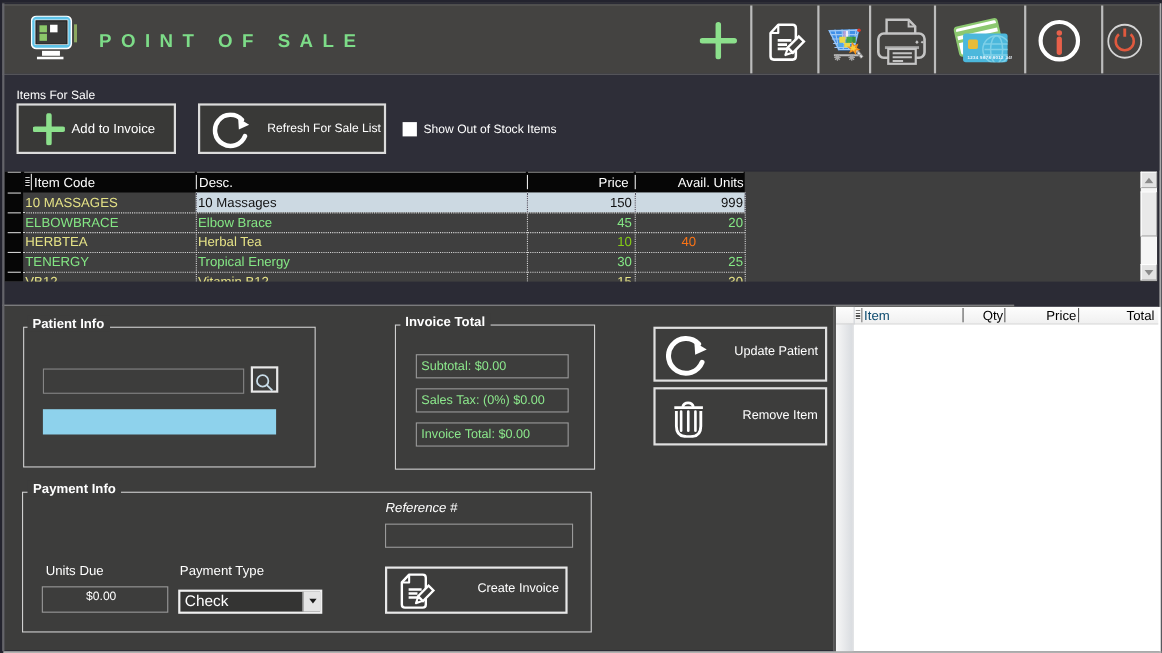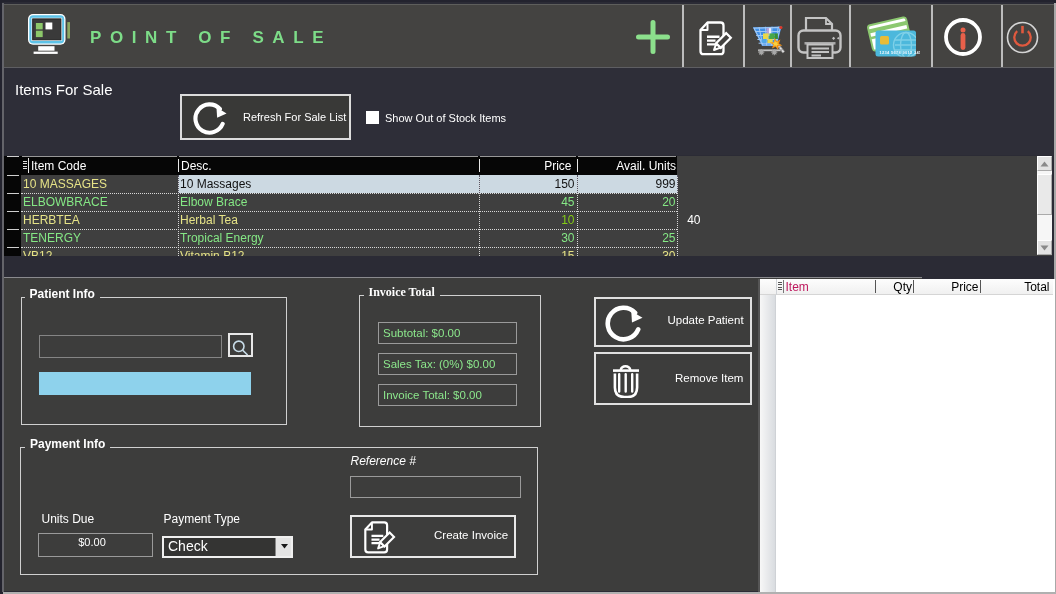--- a/index.html
+++ b/index.html
@@ -121,21 +121,27 @@
   </svg>
 
   <svg class="abs" style="left:1004px;top:19px" width="33" height="33" viewBox="0 0 33 33">
     <circle cx="16.5" cy="16.5" r="15" fill="none" stroke="#d4d4d4" stroke-width="1.6"></circle>
     <path d="M11.2 10.2 A8.2 8.2 0 1 0 21.8 10.2" fill="none" stroke="#e0593e" stroke-width="2.3"></path>
     <path d="M16.5 4.9 V12.3" stroke="#e0593e" stroke-width="2.6"></path>
   </svg>
 </div>
 
 <div class="abs" id="items" style="left:2px;top:67px;width:1052px;height:88px;background:#2e2e38;border-top:1px solid #5e5e62;">
-  <div class="lbl" style="left:13px;top:12.5px;font-size:15px;">Items For Sale</div>
+  <div class="lbl" style="left:13px;top:12.5px;font-size:11px;">Items For Sale</div>
+  <div class="abs" style="left:13px;top:26px;width:145px;height:46px;background:#393937;border:2px solid #dcdcdc;">
+    <svg class="abs" style="left:13px;top:7px" width="29" height="29" viewBox="0 0 29 29">
+        <path d="M14.5 2 V27 M2 14.5 H27" stroke="#8ce08c" stroke-width="5" stroke-linecap="round" fill="none"></path>
+      </svg>
+    <div class="lbl" style="left:48px;top:14px;">Add to Invoice</div>
+  </div>
   <div class="abs" style="left:178px;top:26px;width:171px;height:46px;background:#393937;border:2px solid #dcdcdc;">
     <svg class="abs" style="left:11.3px;top:5.9px" width="34" height="34" viewBox="0 0 38 38">
       <path d="M30.1 7.7 A15.8 15.8 0 1 0 33.2 24.4" fill="none" stroke="#fff" stroke-width="4.6" stroke-linecap="round"></path>
       <path d="M26.2 6 L37.5 12.8 L27 17.6 Z" fill="#fff"></path>
     </svg>
     <div class="lbl" style="left:61px;top:15px;font-size:11px;">Refresh For Sale List</div>
   </div>
   <div class="abs" style="left:364px;top:43px;width:13px;height:13px;background:#fff;"></div>
   <div class="lbl" style="left:383px;top:44px;font-size:11px;">Show Out of Stock Items</div>
 </div>
@@ -156,21 +162,21 @@
   <div class="abs lbl" style="left:176px;top:21px;color:#111;">10 Massages</div>
   <div class="abs lbl" style="left:474.5px;top:21px;width:96px;text-align:right;color:#111;">150</div>
   <div class="abs lbl" style="left:573px;top:21px;width:98.5px;text-align:right;color:#111;">999</div>
   <div class="lbl" style="left:19px;top:39px;color:#85e885;">ELBOWBRACE</div>
   <div class="lbl" style="left:176px;top:39px;color:#85e885;">Elbow Brace</div>
   <div class="lbl" style="left:474.5px;top:39px;width:96px;text-align:right;color:#85e885;">45</div>
   <div class="lbl" style="left:573px;top:39px;width:98.5px;text-align:right;color:#85e885;">20</div>
   <div class="lbl" style="left:19px;top:57px;color:#e6e387;">HERBTEA</div>
   <div class="lbl" style="left:176px;top:57px;color:#e6e387;">Herbal Tea</div>
   <div class="lbl" style="left:474.5px;top:57px;width:96px;text-align:right;color:#84cc16;">10</div>
-  <div class="lbl" style="left:598px;top:57px;width:98.5px;text-align:right;color:#ffffff;">40</div>
+  <div class="lbl" style="left:573px;top:57px;width:98.5px;text-align:center;color:#f97316;">40</div>
   <div class="lbl" style="left:19px;top:75px;color:#85e885;">TENERGY</div>
   <div class="lbl" style="left:176px;top:75px;color:#85e885;">Tropical Energy</div>
   <div class="lbl" style="left:474.5px;top:75px;width:96px;text-align:right;color:#85e885;">30</div>
   <div class="lbl" style="left:573px;top:75px;width:98.5px;text-align:right;color:#85e885;">25</div>
   <div class="lbl" style="left:19px;top:93px;color:#e6e387;">VB12</div>
   <div class="lbl" style="left:176px;top:93px;color:#e6e387;">Vitamin B12</div>
   <div class="lbl" style="left:474.5px;top:93px;width:96px;text-align:right;color:#e6e387;">15</div>
   <div class="lbl" style="left:573px;top:93px;width:98.5px;text-align:right;color:#e6e387;">30</div>
 
   <div class="abs" style="left:17px;top:37px;width:656px;height:0;border-top:1px dotted #d8d8d8;"></div>
@@ -224,21 +230,21 @@
     <div class="abs" style="left:206px;top:35px;width:25px;height:24px;border:2px solid #e8e8e8;">
       <svg class="abs" style="left:2.5px;top:3px" width="18" height="18" viewBox="0 0 18 18">
           <circle cx="6.8" cy="8.3" r="5.2" fill="none" stroke="#c8dce8" stroke-width="1.6"></circle>
           <path d="M10.6 12.2 L15.6 17" stroke="#c8dce8" stroke-width="1.6"></path>
         </svg>
     </div>
     <div class="abs" style="left:17.5px;top:74px;width:212px;height:23px;background:#8ed2ec;"></div>
   </div>
 
   <div class="abs" style="left:356.5px;top:17px;width:182px;height:132px;border:1px solid #d0d0d0;">
-    <div class="lbl" style="left:4px;top:-11px;background:#3d3d3c;padding:0 5px;font-weight:bold;font-family:Liberation Serif, serif;">Invoice Total</div>
+    <div class="lbl" style="left:4px;top:-11px;background:#3d3d3c;padding:0 5px;font-weight:bold;">Invoice Total</div>
     <div class="abs lbl" style="left:18.5px;top:26px;width:139px;height:22px;border:1px solid #9a9a9a;color:#8ce88c;line-height:20px;padding-left:4px;font-size:11.5px;">Subtotal: $0.00</div>
     <div class="abs lbl" style="left:18.5px;top:57px;width:139px;height:22px;border:1px solid #9a9a9a;color:#8ce88c;line-height:20px;padding-left:4px;font-size:11.5px;">Sales Tax: (0%) $0.00</div>
     <div class="abs lbl" style="left:18.5px;top:87.5px;width:139px;height:22px;border:1px solid #9a9a9a;color:#8ce88c;line-height:20px;padding-left:4px;font-size:11.5px;">Invoice Total: $0.00</div>
   </div>
 
   <div class="abs" style="left:592px;top:19px;width:158px;height:50px;border:2px solid #e0e0e0;">
     <svg class="abs" style="left:9.2px;top:5.5px" width="38" height="38" viewBox="0 0 38 38">
       <path d="M30.1 7.7 A15.8 15.8 0 1 0 33.2 24.4" fill="none" stroke="#fff" stroke-width="4.6" stroke-linecap="round"></path>
       <path d="M26.2 6 L37.5 12.8 L27 17.6 Z" fill="#fff"></path>
     </svg>
@@ -283,21 +289,21 @@
       <div class="lbl" style="left:82.5px;top:11.5px;font-size:11.5px;">Create Invoice</div>
     </div>
   </div>
 
   <div class="abs" style="left:755.5px;top:0.5px;width:297px;height:313px;background:#fff;border-left:2px solid #555;">
     <div class="abs" style="left:0;top:0;width:16px;height:313px;background:linear-gradient(90deg,#f7f7f7,#d9dce0);border-right:1px solid #cfd2d6;"></div>
     <div class="abs" style="left:0;top:0;width:293px;height:16px;background:linear-gradient(#fdfdfd,#f0f0f0);border-bottom:1px solid #d5d5d5;"></div>
     <div class="abs" style="left:16px;top:0;width:1px;height:16px;background:#cfd2d6;"></div>
     <div class="abs" style="left:18px;top:3.5px;width:4px;height:9px;background:repeating-linear-gradient(to bottom,#555 0,#555 1px,transparent 1px,transparent 2.4px);"></div>
     <div class="abs" style="left:23.5px;top:1.5px;width:1px;height:13px;background:#777;"></div>
-    <div class="abs lbl" style="left:26px;top:1.5px;color:#be185d;">Item</div>
+    <div class="abs lbl" style="left:26px;top:1.5px;color:#0c4a6e;">Item</div>
     <div class="abs" style="left:115px;top:1.5px;width:1px;height:13px;background:#555;"></div>
     <div class="abs lbl" style="left:114.5px;top:1.5px;width:38px;text-align:right;color:#000;">Qty</div>
     <div class="abs" style="left:153.5px;top:1.5px;width:1px;height:13px;background:#555;"></div>
     <div class="abs lbl" style="left:154.5px;top:1.5px;width:64.5px;text-align:right;color:#000;">Price</div>
     <div class="abs" style="left:220.5px;top:1.5px;width:1px;height:13px;background:#555;"></div>
     <div class="abs lbl" style="left:222px;top:1.5px;width:68px;text-align:right;color:#000;">Total</div>
   </div>
 </div>
 <div class="abs" style="left:2px;top:3px;width:1.5px;height:589px;background:#64646a;"></div>
 

